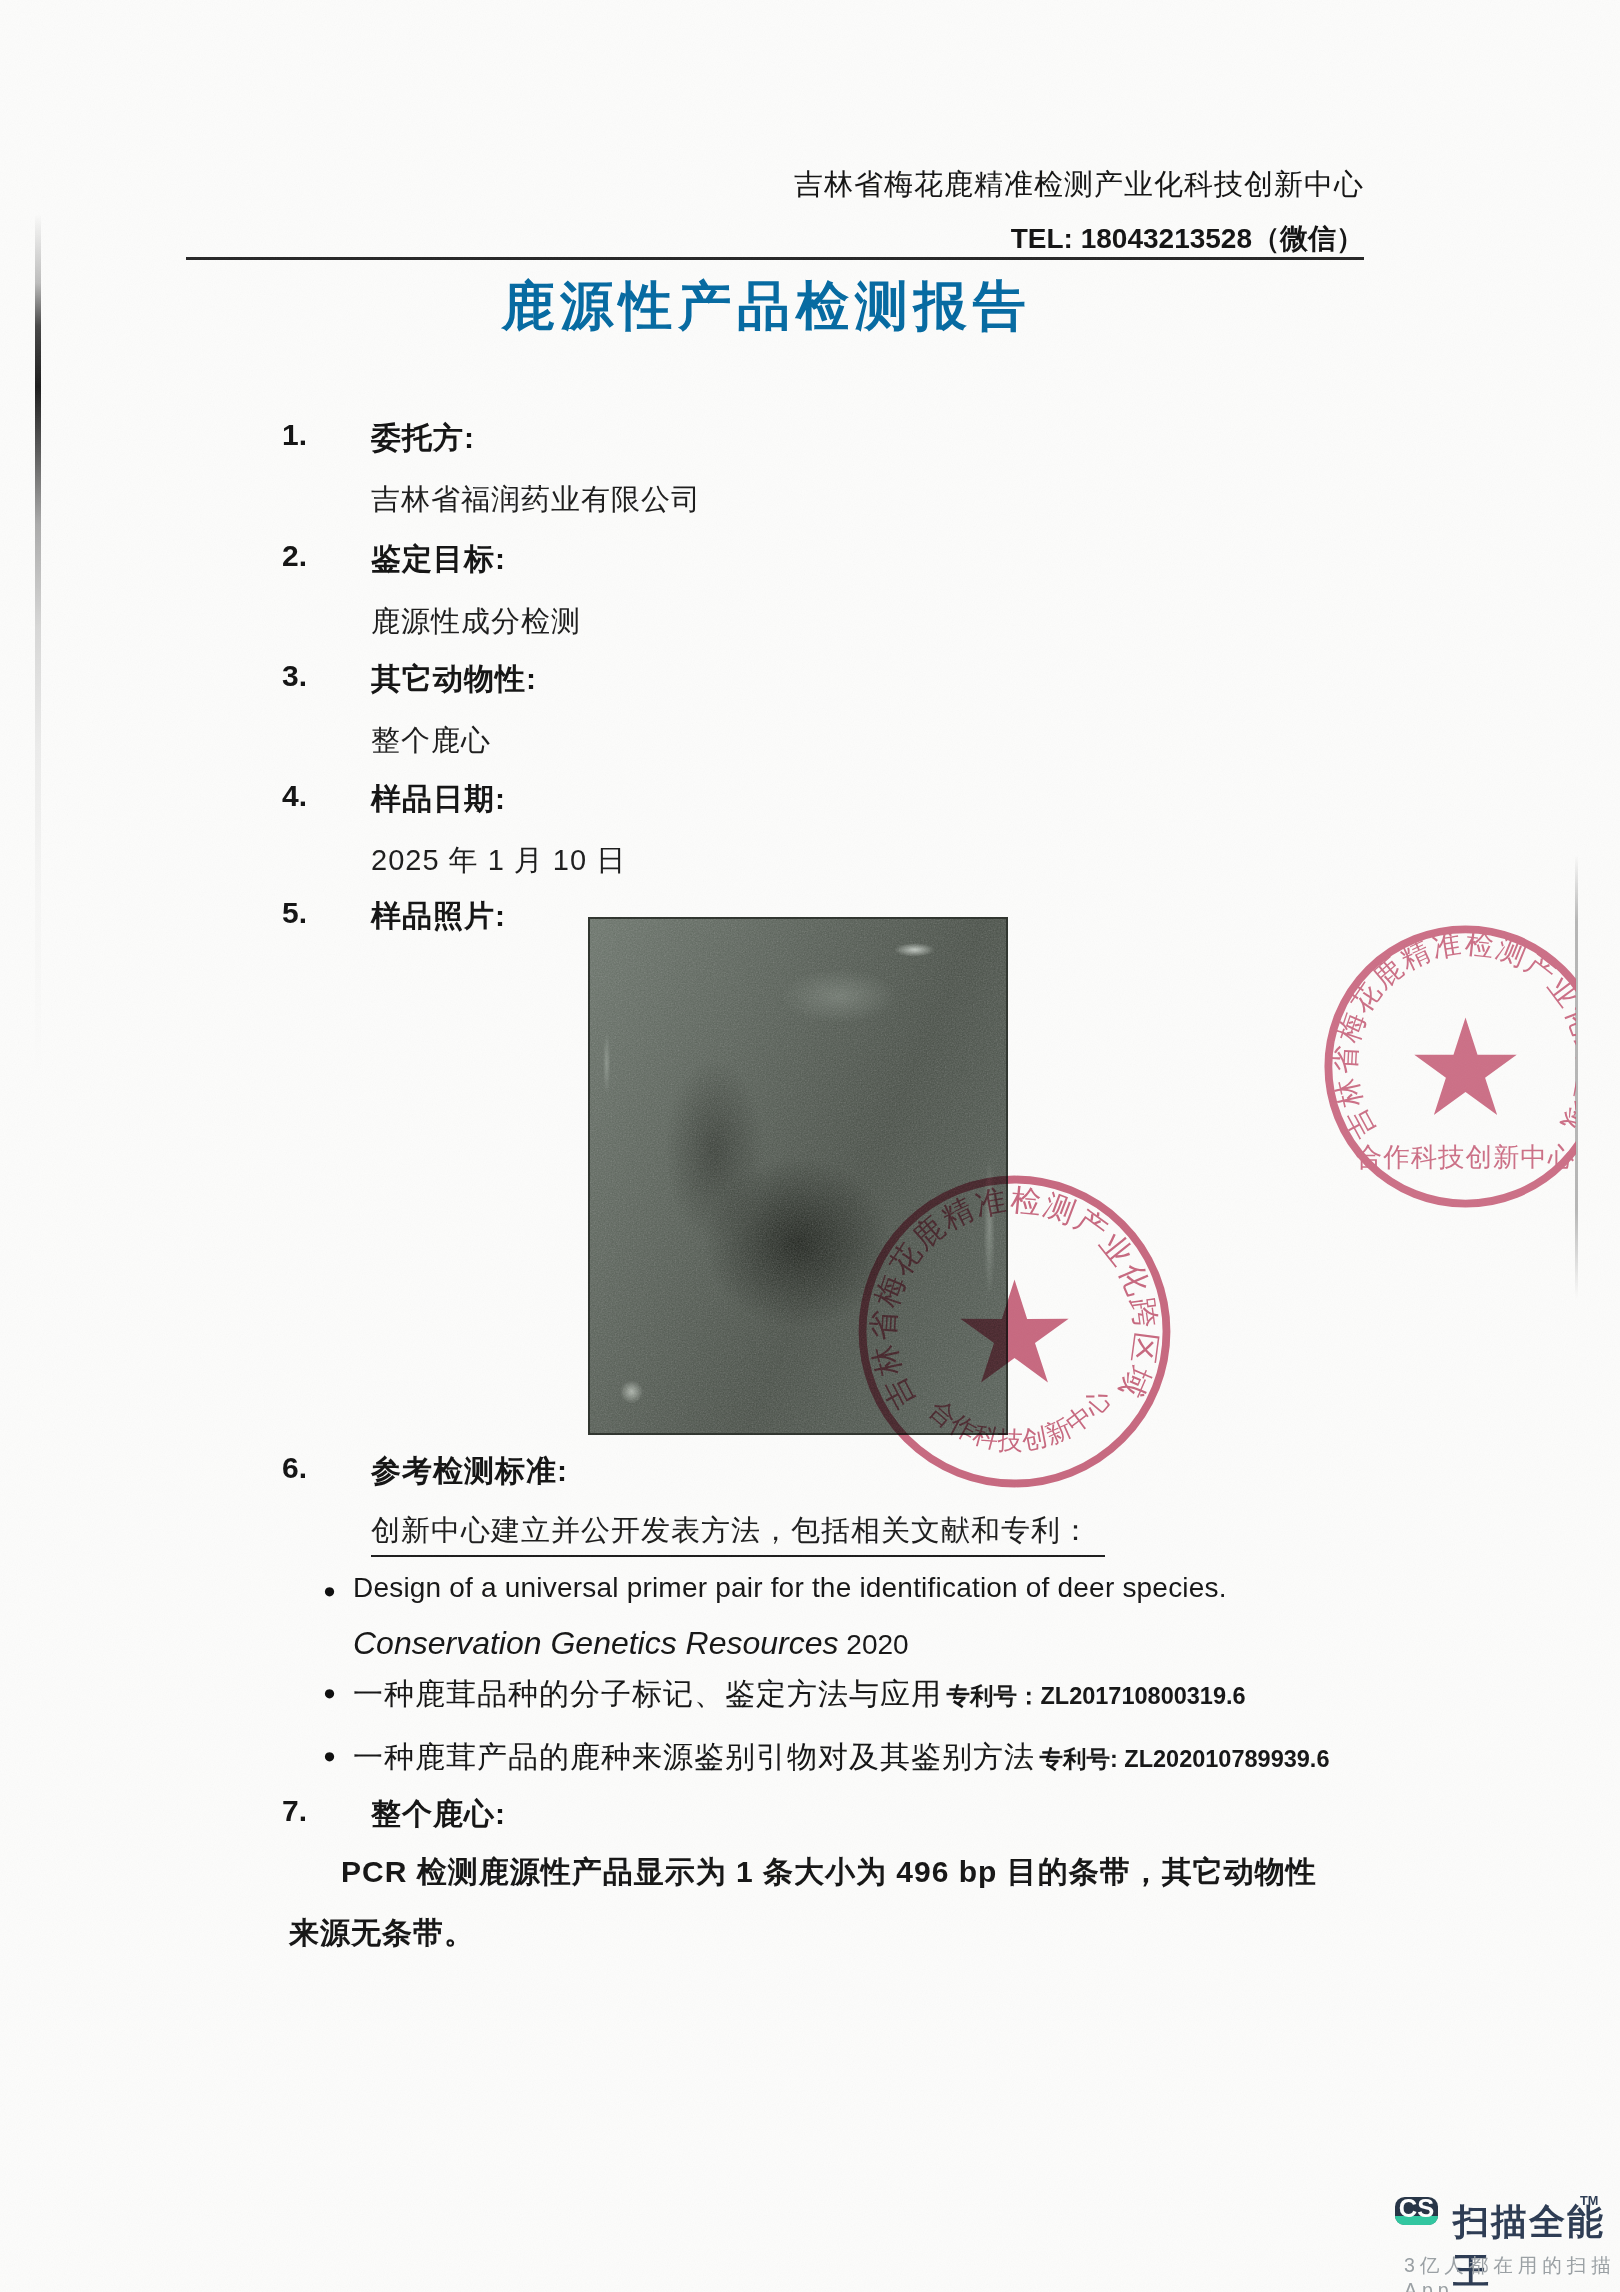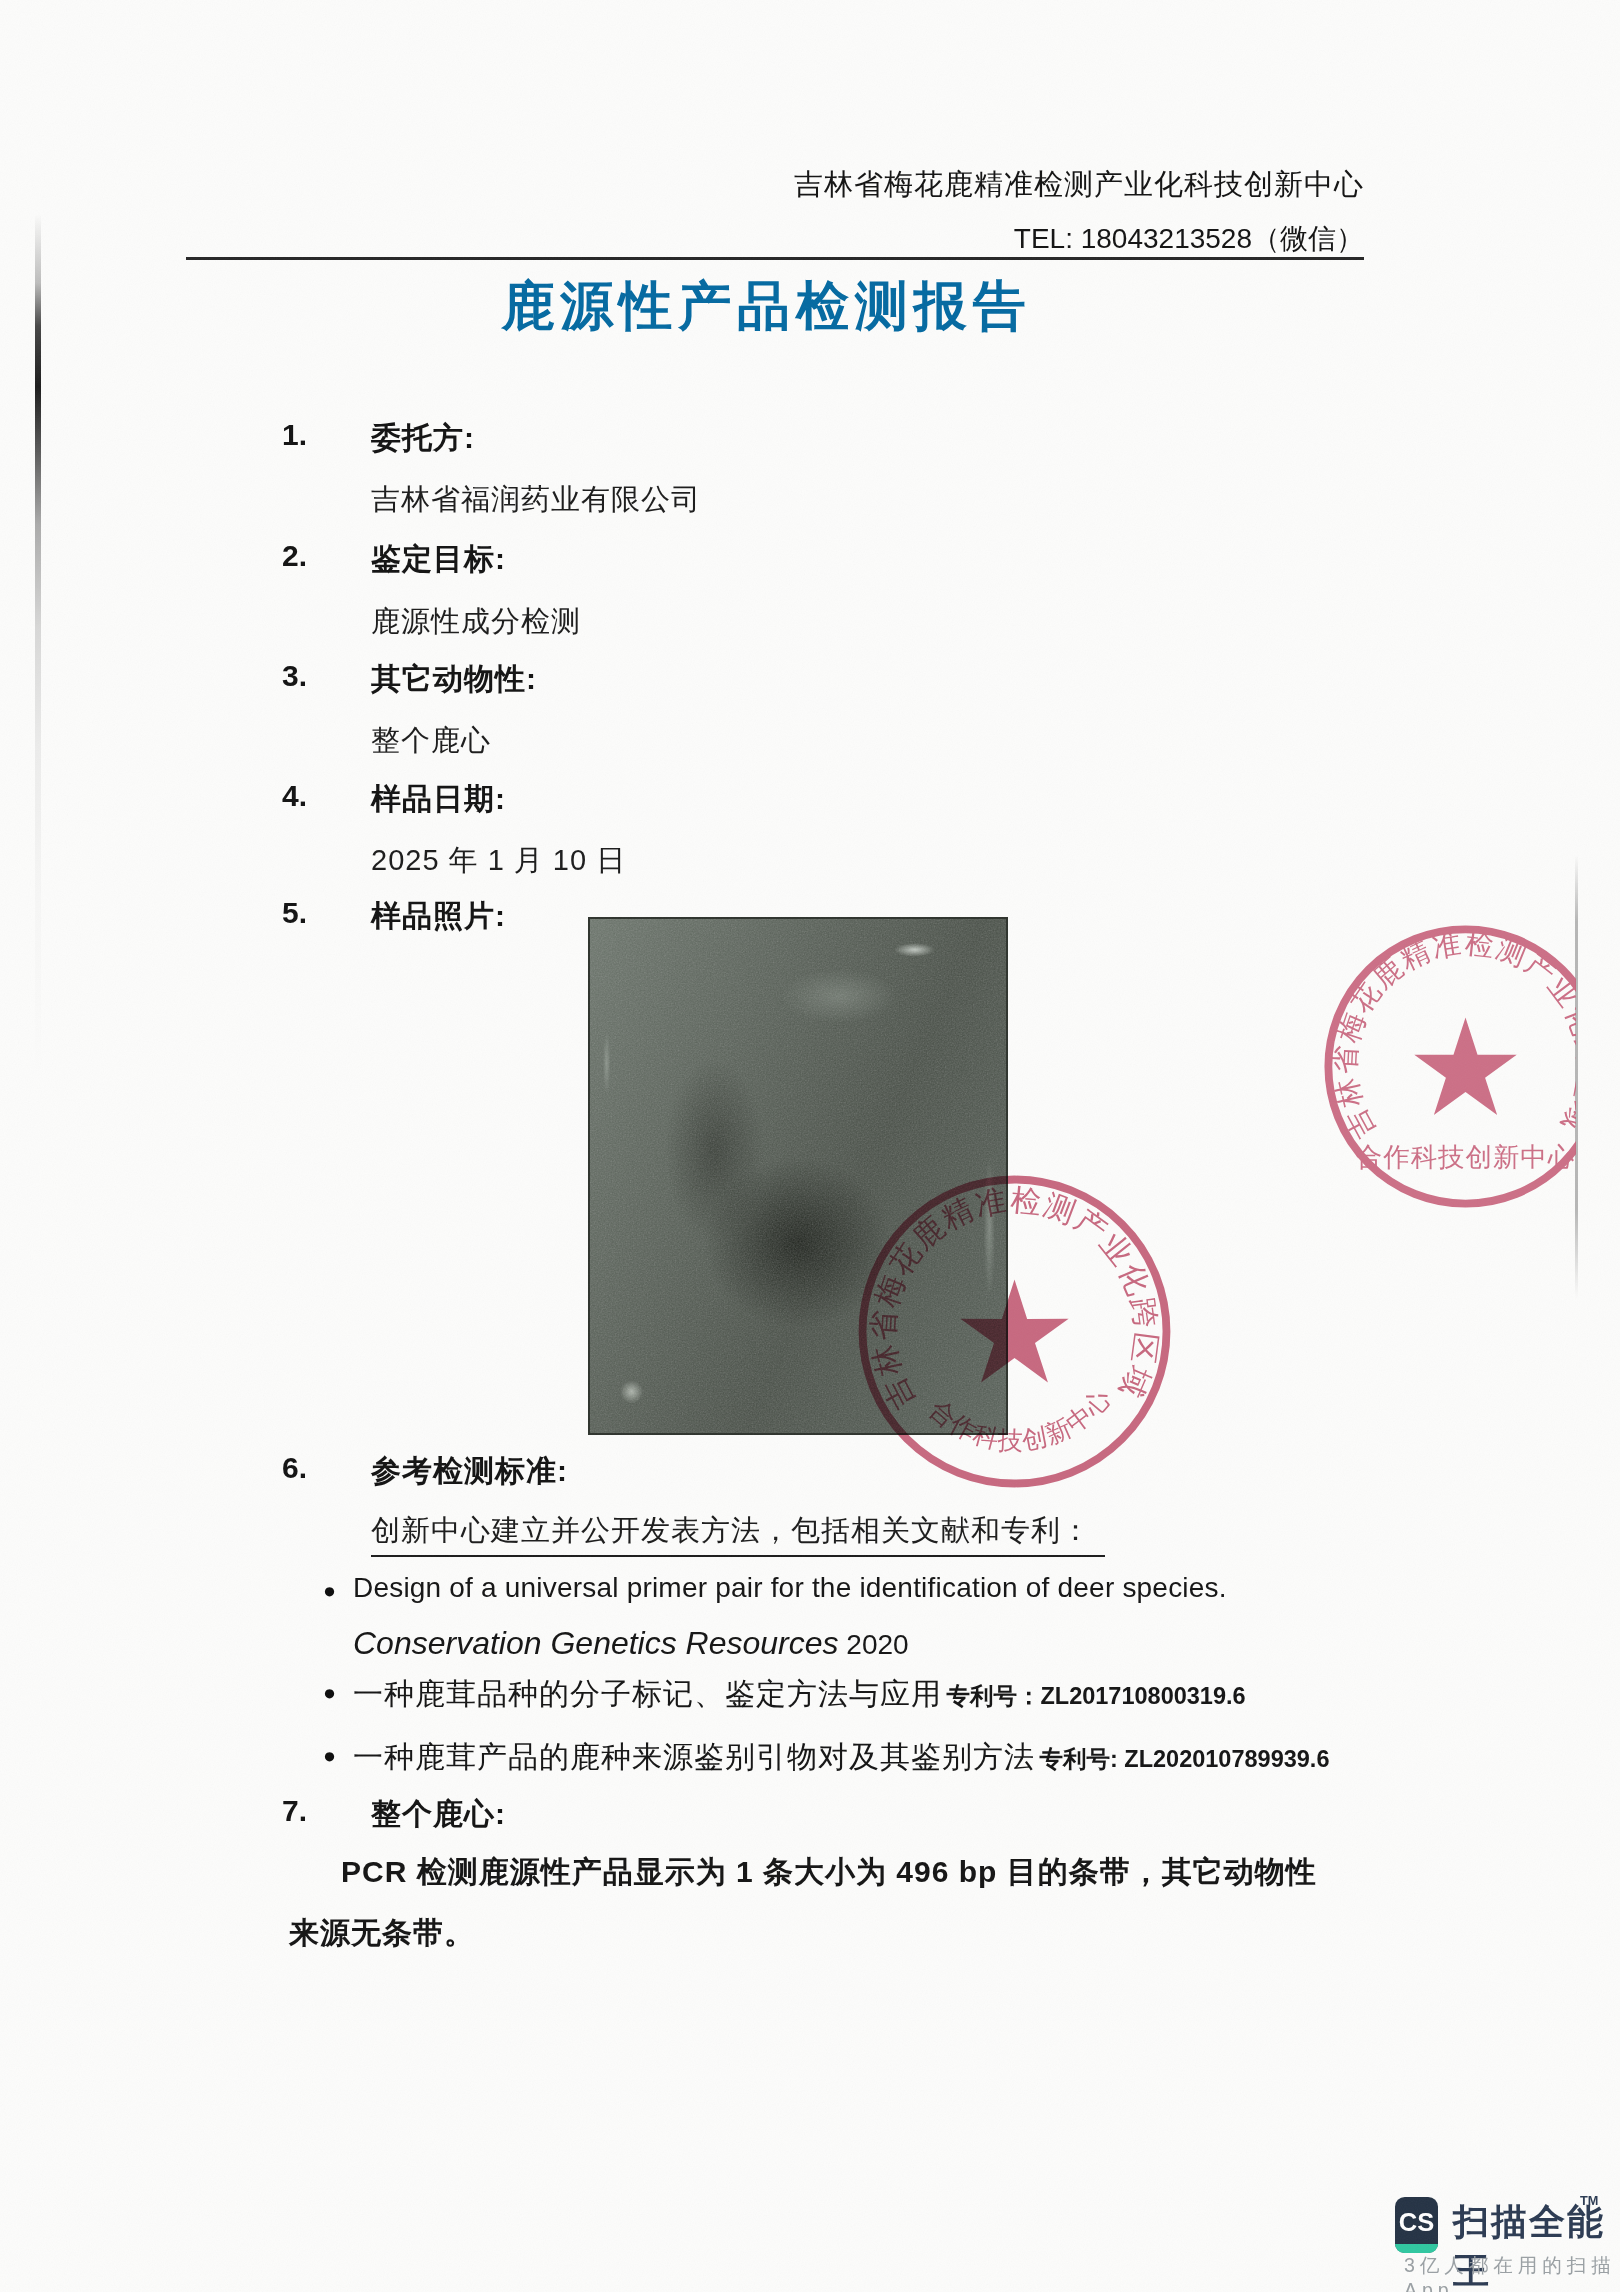--- a/index.html
+++ b/index.html
@@ -6,21 +6,21 @@
   .page{
     position:relative; width:1620px; height:2293px;
     background:#fcfcfb; overflow:hidden;
     font-family:"Liberation Sans", sans-serif; color:#161616;
   }
   .abs{position:absolute;}
   
   .org-line{top:165px; left:0; width:1364px; text-align:right;
     font-size:29px; font-weight:400; letter-spacing:1px; color:#121212;}
   .tel-line{top:220px; left:0; width:1364px; text-align:right;
-    font-size:28px; font-weight:400; color:#121212;}
+    font-size:28px; font-weight:700; color:#121212;}
   .rule{top:257px; left:186px; width:1178px; height:2.9px; background:#262626;}
   
   .title{top:271px; left:186px; width:1161px; text-align:center;
     font-size:53px; font-weight:900; letter-spacing:5.9px; color:#0369a1;}
   
   .num{font-size:30px; font-weight:700; color:#121212;}
   .lab{font-size:30px; font-weight:700; color:#121212; letter-spacing:1px;}
   .val{font-size:29px; font-weight:400; color:#1b1b1b; letter-spacing:1px;}
   .numcol{left:282px;}
   .textcol{left:335px;margin-left:36px;}
@@ -59,21 +59,21 @@
   .edge-left{top:214px; left:35px; width:5.9px; height:863px; border-radius:2.9px;
     background:linear-gradient(to bottom,
       rgba(0,0,0,0) 0%, rgba(70,70,70,0.35) 8%, rgba(25,25,25,0.8) 13%,
       rgba(8,8,8,0.92) 20%, rgba(30,30,30,0.75) 27%, rgba(90,90,90,0.5) 36%,
       rgba(140,140,140,0.32) 48%, rgba(175,175,175,0.2) 62%, rgba(200,200,200,0.1) 78%,
       rgba(0,0,0,0) 100%);}
   .edge-right{top:855px; left:1575px; width:2.9px; height:443px;
     background:linear-gradient(to bottom, rgba(140,140,140,0) 0%,
       rgba(125,125,125,0.55) 15%, rgba(125,125,125,0.55) 80%, rgba(140,140,140,0) 100%);}
   
-  .wm-icon{top:2197px; left:1395px; width:43px; height:56px; border-radius:9.8px;
+  .wm-icon{top:2197px; left:1395px; width:43px; height:28px; border-radius:9.8px;
     display:flex; align-items:center; justify-content:center;
     font-weight:800; font-size:25.5px; color:#ffffff;}
   .wm-icon .accent{position:absolute; left:0; right:0; bottom:0; height:8.8px;
     border-radius:0 0 9.8px 9.8px;}
   .wm-icon .cs{position:relative; top:-2.9px;}
   .wm-name{top:2198px; left:1453px; font-size:36px; font-weight:800; letter-spacing:2px;}
   .wm-tm{top:2194px; left:1580px; font-size:12.7px; font-weight:700;}
   .wm-tagline{top:2252px; left:1404px; font-size:19.6px; letter-spacing:4.9px;}
   .grain{position:absolute; inset:0; pointer-events:none; opacity:0.05;}
 </style>

